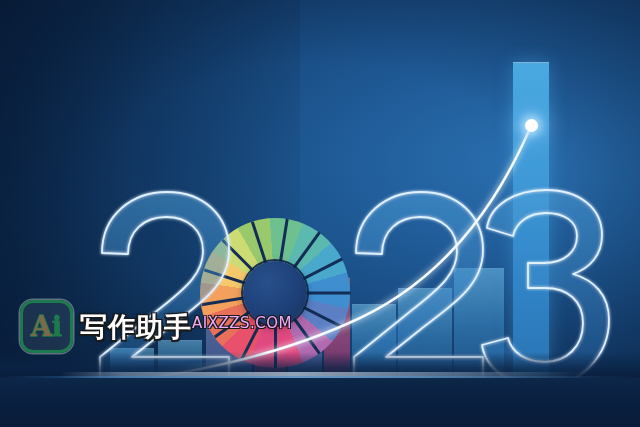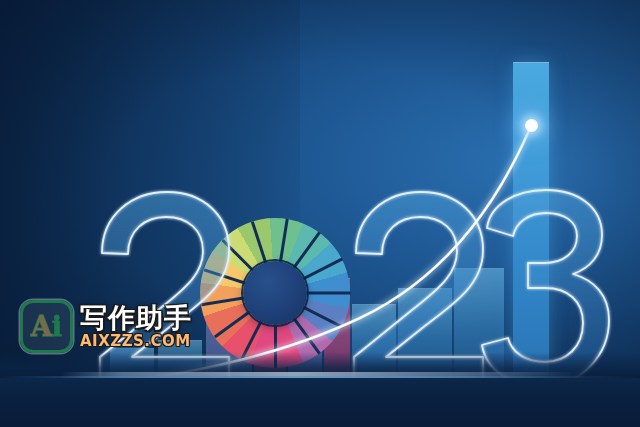--- a/index.html
+++ b/index.html
@@ -199,38 +199,38 @@
   }
   .glyph .g-a {
     color: #7a6a4a;
     -webkit-text-stroke: 1.6px #1d7a4c;
     paint-order: stroke fill;
   }
   .glyph .g-i {
     color: #1d7a4c;
     -webkit-text-stroke: 0.8px #1d7a4c;
   }
-  .wm-text { display: flex; flex-direction: column; line-height: 1; }
+  .wm-text { display: flex; flex-direction: row; line-height: 1; }
   .wm-cn {
     font-family: "DejaVu Sans", "Liberation Sans", sans-serif;
     font-size: 27px;
     font-weight: bold;
     color: #ffffff;
     letter-spacing: 1px;
     text-shadow:
       -1.5px -1.5px 0 #1a1a1a, 1.5px -1.5px 0 #1a1a1a,
       -1.5px 1.5px 0 #1a1a1a, 1.5px 1.5px 0 #1a1a1a,
       0 0 4px rgba(0,0,0,0.6);
   }
   .wm-url {
     margin-top: 3px;
     font-family: "DejaVu Sans", "Liberation Sans", sans-serif;
     font-size: 15px;
-    font-weight: bold;
-    color: #fdba74;
+    font-weight: normal;
+    color: #f0abfc;
     letter-spacing: 0.5px;
     text-shadow:
       -1px -1px 0 #1a1a1a, 1px -1px 0 #1a1a1a,
       -1px 1px 0 #1a1a1a, 1px 1px 0 #1a1a1a;
   }
 
   
   .caption {
     position: absolute;
     left: 0;

